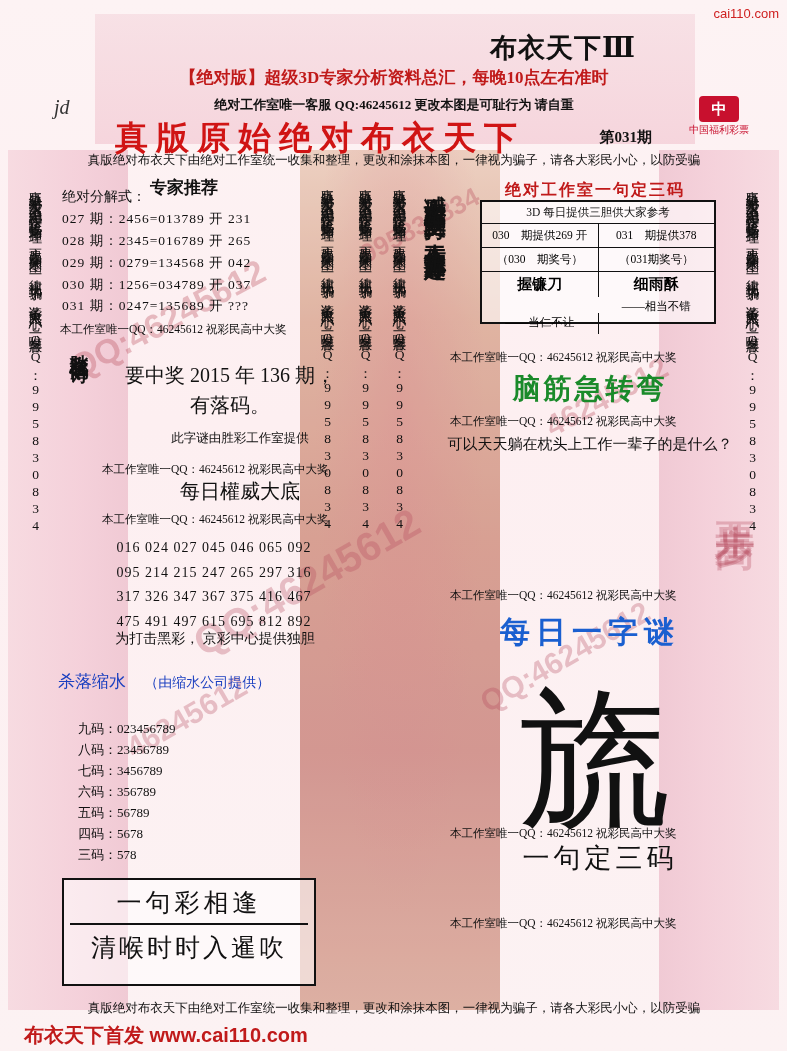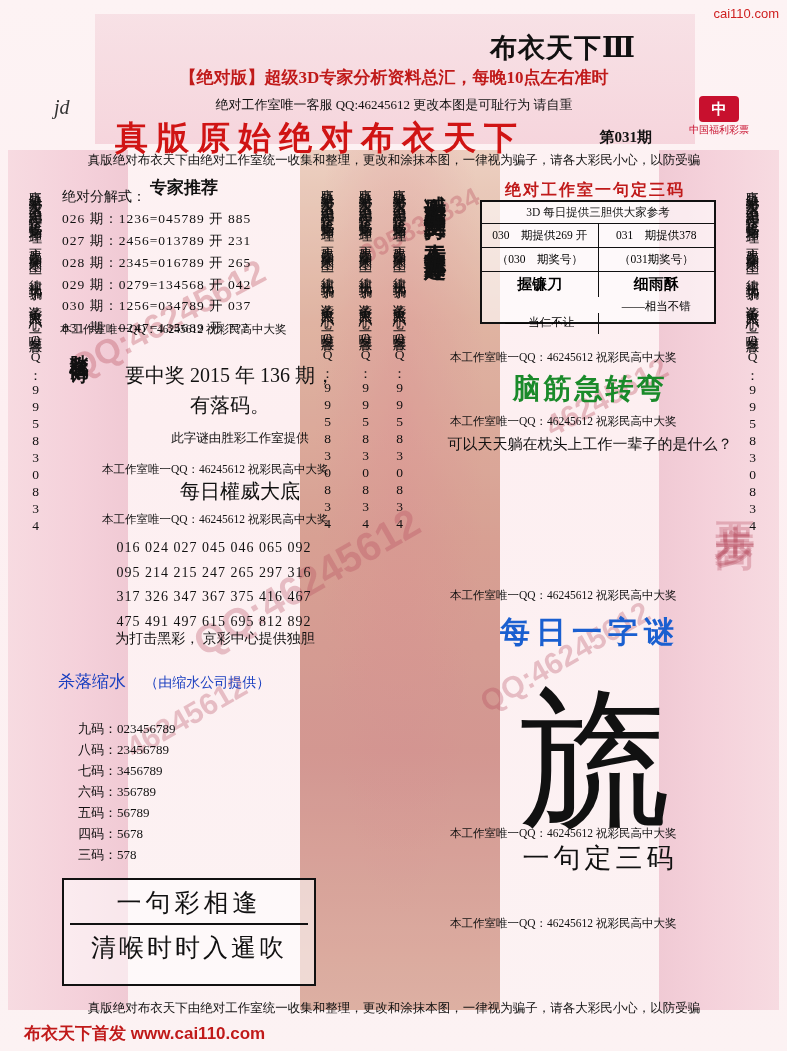--- a/index.html
+++ b/index.html
@@ -63,21 +63,21 @@
   .title-buyi{
     position:absolute;left:490px;top:30px;font-size:27px;font-weight:bold;
     color:#111;letter-spacing:1px;
   }
   .line-abs{
     position:absolute;left:96px;top:66px;width:596px;text-align:center;
     font-size:17px;color:#c01a1a;font-weight:bold;
   }
   .line-qq{
     position:absolute;left:96px;top:96px;width:596px;text-align:center;
-    font-size:13px;color:#111;
+    font-size:13px;color:#111;font-weight:bold;
   }
   .big-red-title{
     position:absolute;left:60px;top:116px;width:520px;text-align:center;
     font-size:33px;font-weight:bold;color:#d01414;letter-spacing:8px;
   }
   .issue{
     position:absolute;right:135px;top:128px;font-size:15px;color:#111;font-weight:bold;
   }
   .cp-logo{
     position:absolute;right:12px;top:96px;width:112px;height:44px;text-align:center;
@@ -90,21 +90,21 @@
   .cp-text{font-size:10px;color:#c8102e;margin-top:1px;}
   .notice-top{
     position:absolute;left:24px;top:152px;width:740px;text-align:center;
     font-size:12.5px;color:#111;
   }
   .notice-bottom{
     position:absolute;left:24px;top:1000px;width:740px;text-align:center;
     font-size:12.5px;color:#111;
   }
   .footer{
-    position:absolute;left:24px;top:1022px;font-size:17px;color:#c01a1a;
+    position:absolute;left:24px;top:1022px;font-size:20px;color:#c01a1a;
     font-weight:bold;font-family:"Liberation Sans",sans-serif;
   }
   .expert-title{
     position:absolute;left:150px;top:176px;font-size:17px;font-weight:bold;color:#111;
   }
   .fenjie{
     position:absolute;left:62px;top:188px;font-size:14px;color:#111;
   }
   .rows{
     position:absolute;left:62px;top:208px;font-size:13.5px;color:#111;line-height:1.62;
@@ -248,21 +248,20 @@
   <div class="notice-bottom">真版绝对布衣天下由绝对工作室统一收集和整理，更改和涂抹本图，一律视为骗子，请各大彩民小心，以防受骗</div>
   <div class="footer">布衣天下首发 www.cai110.com</div>
 
   <div class="vcol vert" style="left:26px;top:180px;height:810px;">真版绝对布衣天下由绝对工作室统一收集和整理，更改和涂抹本图，一律视为骗子，请各大彩民小心，唯一客服QQ：995830834</div>
 
   <div class="vcol vert" style="right:26px;top:180px;height:810px;">真版绝对布衣天下由绝对工作室统一收集和整理，更改和涂抹本图，一律视为骗子，请各大彩民小心，唯一客服QQ：995830834</div>
 
   <div class="expert-title">专家推荐</div>
   <div class="fenjie">绝对分解式：</div>
   <div class="rows">
-    <div>026 期：1236=045789 开 885</div>
     <div>027 期：2456=013789 开 231</div>
     <div>028 期：2345=016789 开 265</div>
     <div>029 期：0279=134568 开 042</div>
     <div>030 期：1256=034789 开 037</div>
     <div>031 期：0247=135689 开 ???</div>
   </div>
 
   <div class="ws-abs ws-line" style="left:60px;top:322px;">本工作室唯一QQ：46245612 祝彩民高中大奖</div>
 
   <div class="vcol big vert" style="left:66px;top:340px;height:150px;">胜彩落码诗</div>

